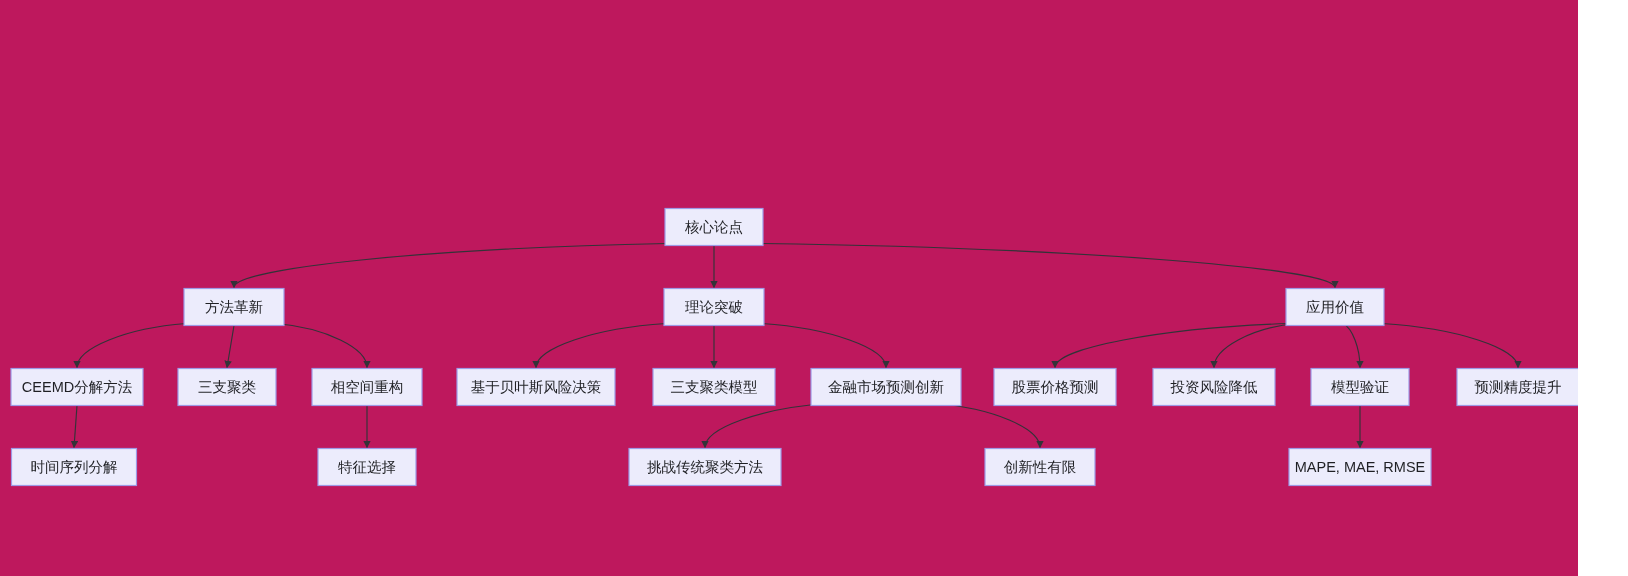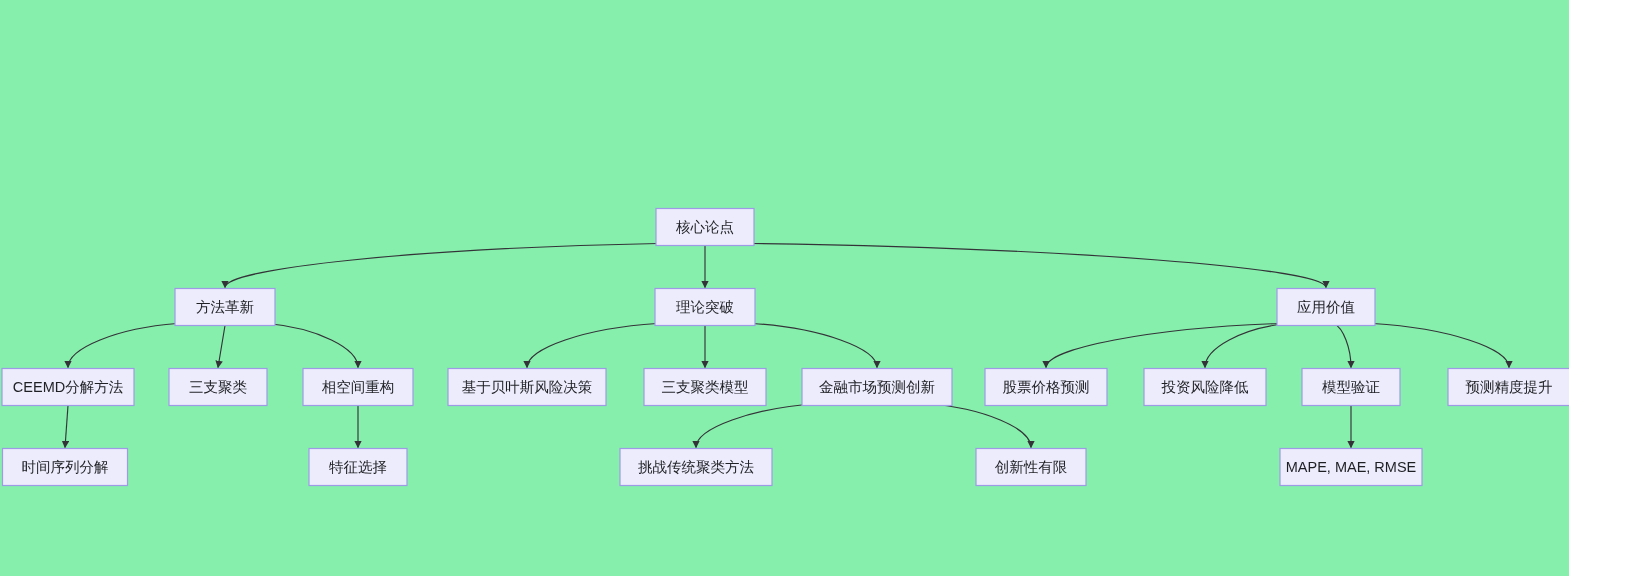--- a/index.html
+++ b/index.html
@@ -4,23 +4,24 @@
 <style>
   html, body {
     margin: 0;
     padding: 0;
     background: #ffffff;
   }
   #diagram-root {
     position: relative;
     width: 1569px;
     height: 576px;
-    background: #86efac;
+    background: #be185d;
     font-family: "Liberation Sans", "DejaVu Sans", sans-serif;
     overflow: hidden;
+    padding-left: 9px;
   }
   svg#flowchart {
     display: block;
     width: 1628px;
     height: 576px;
   }
   .node-rect {
     fill: #ececfc;
     stroke: #9e9ae6;
     stroke-width: 1.2px;

